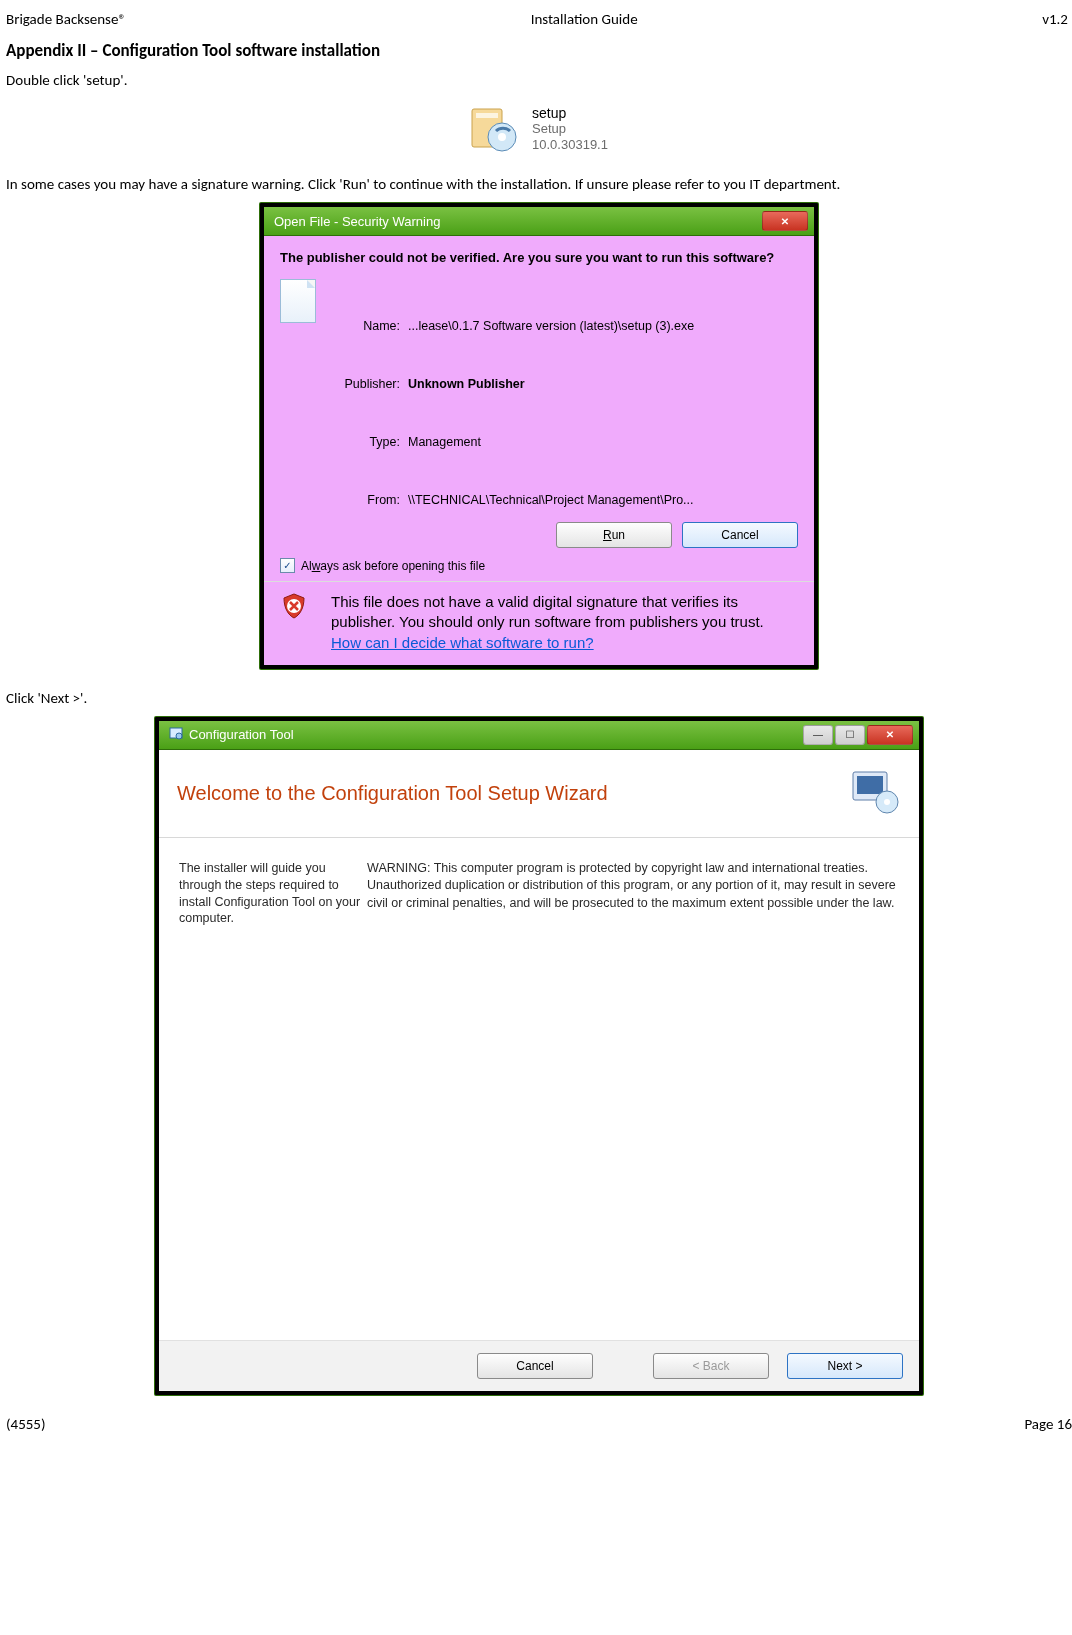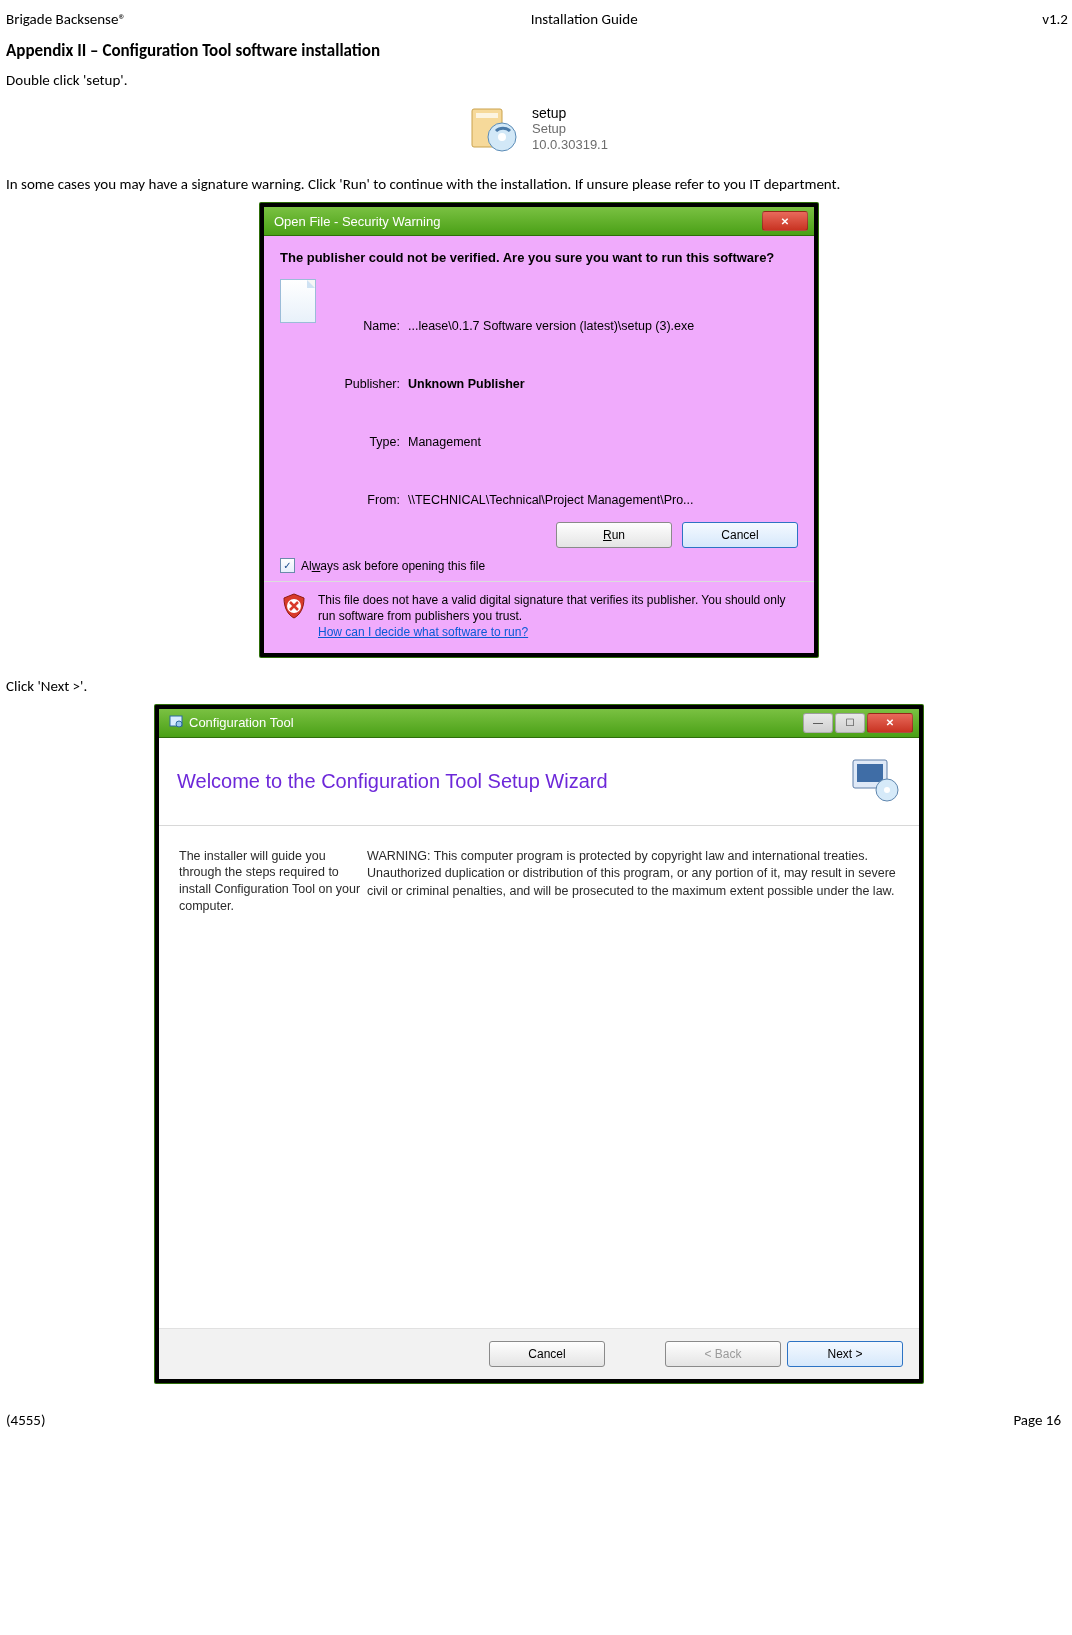--- a/index.html
+++ b/index.html
@@ -150,39 +150,39 @@
     margin-bottom: 4px;
   }
   .chk {
     width: 13px; height: 13px; border: 1px solid #6b8aab;
     background: linear-gradient(#fefefe,#e6eefb);
     display: inline-flex; align-items: center; justify-content: center;
     font-size: 10px; color: #184a8a;
   }
   .divider { height: 1px; background: #dcdcdc; margin: 8px -16px 10px -16px; }
   .warn-block {
-    display: flex; gap: 10px; align-items: flex-start;
-    font-size: 12px; line-height: 1.35;
+    display: flex; gap: 23px; align-items: flex-start;
+    font-size: 15px; line-height: 1.35;
   }
   .shield {
     width: 28px; height: 28px; position: relative;
   }
   .warn-link { color: #0a5ad6; text-decoration: underline; }
   
   .wiz-head {
     background: #fff;
     border-bottom: 1px solid #d8d8d8;
     padding: 18px 18px;
     display: flex;
     justify-content: space-between;
     align-items: center;
   }
   .wiz-title {
     font-size: 20px;
-    color: #6d28d9;
+    color: #c2410c;
     font-family: Tahoma, Arial, sans-serif;
   }
   .wiz-body {
     background: #fff;
     height: 470px;
     padding: 22px 20px 10px 20px;
     font-family: Tahoma, Arial, sans-serif;
     font-size: 12.5px;
     color: #2a2a2a;
     display: flex;
@@ -196,22 +196,22 @@
     border-top: 1px solid #e1e1e1;
     padding: 12px 16px;
     display: flex;
     justify-content: flex-end;
     gap: 30px;
   }
   .page-footer {
     display: flex;
     justify-content: space-between;
     font-size: 15px;
-    margin-top: 28px;
-    padding-right: 11px;
+    margin-top: 20px;
+    padding-right: 0;
   }
   .underline { text-decoration: underline; }
 </style>
 </head>
 <body>
 
 <div class="page-header">
   <span>Brigade Backsense®</span>
   <span>Installation Guide</span>
   <span>v1.2</span>
@@ -337,21 +337,21 @@
     </div>
   </div>
 
   <div class="wiz-body">
     <div class="intro">The installer will guide you through the steps required to install Configuration Tool on your computer.</div>
     <div class="warn">WARNING: This computer program is protected by copyright law and international treaties. Unauthorized duplication or distribution of this program, or any portion of it, may result in severe civil or criminal penalties, and will be prosecuted to the maximum extent possible under the law.</div>
   </div>
 
   <div class="wiz-footer">
     <div class="btn">Cancel</div>
-    <div style="display:flex; gap:6px;padding-left:30px;">
+    <div style="display:flex; gap:18px;padding-left:30px;">
       <div class="btn disabled">&lt; Back</div>
       <div class="btn primary">Next &gt;</div>
     </div>
   </div>
 </div>
 
 <div class="page-footer">
   <span>(4555)</span>
   <span>Page 16</span>
 </div>

